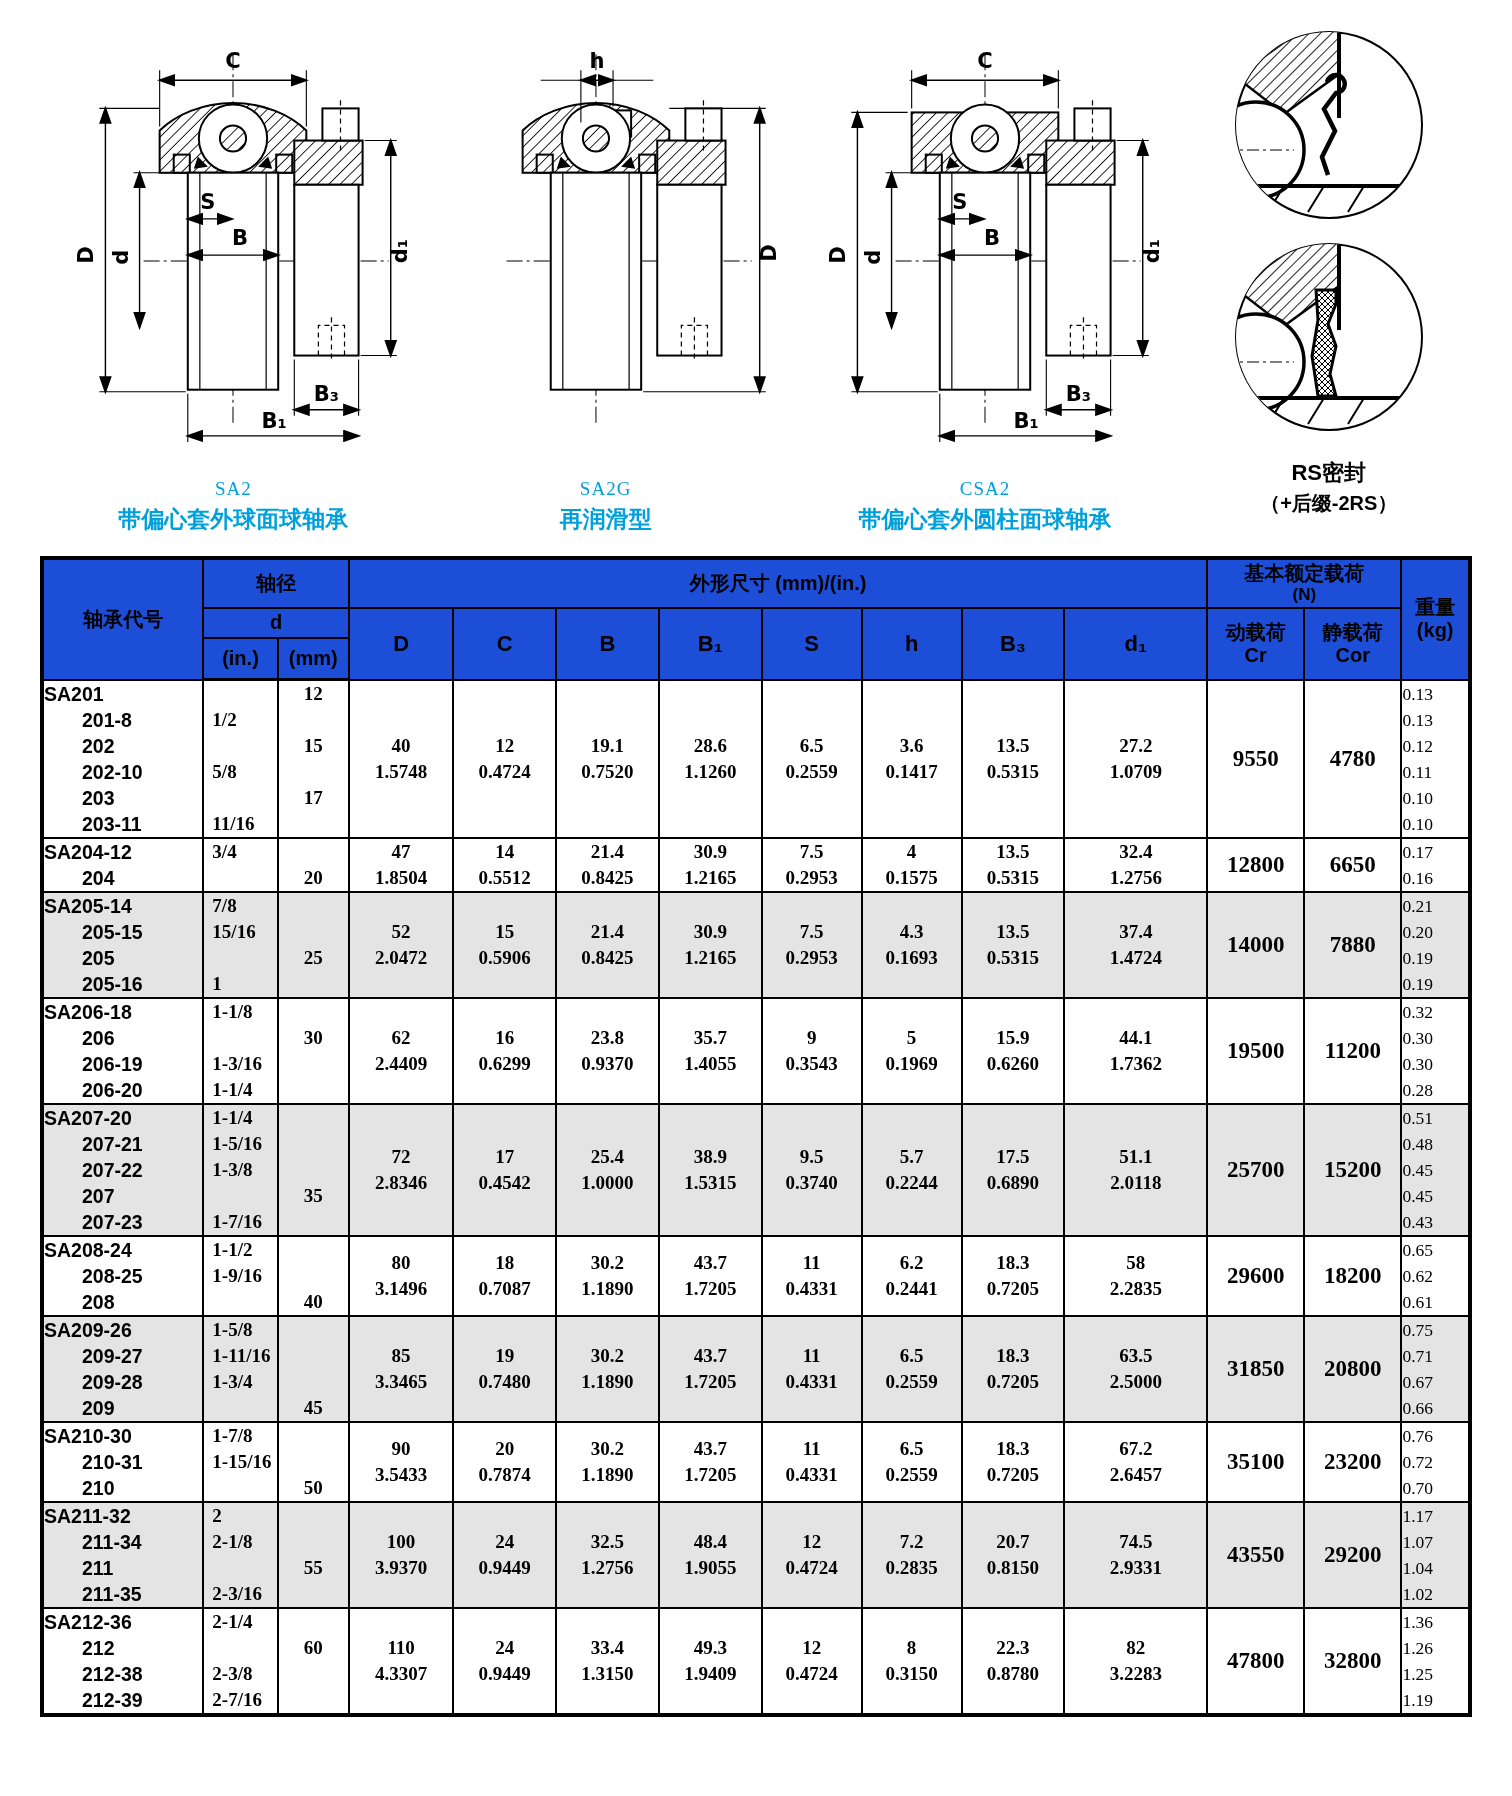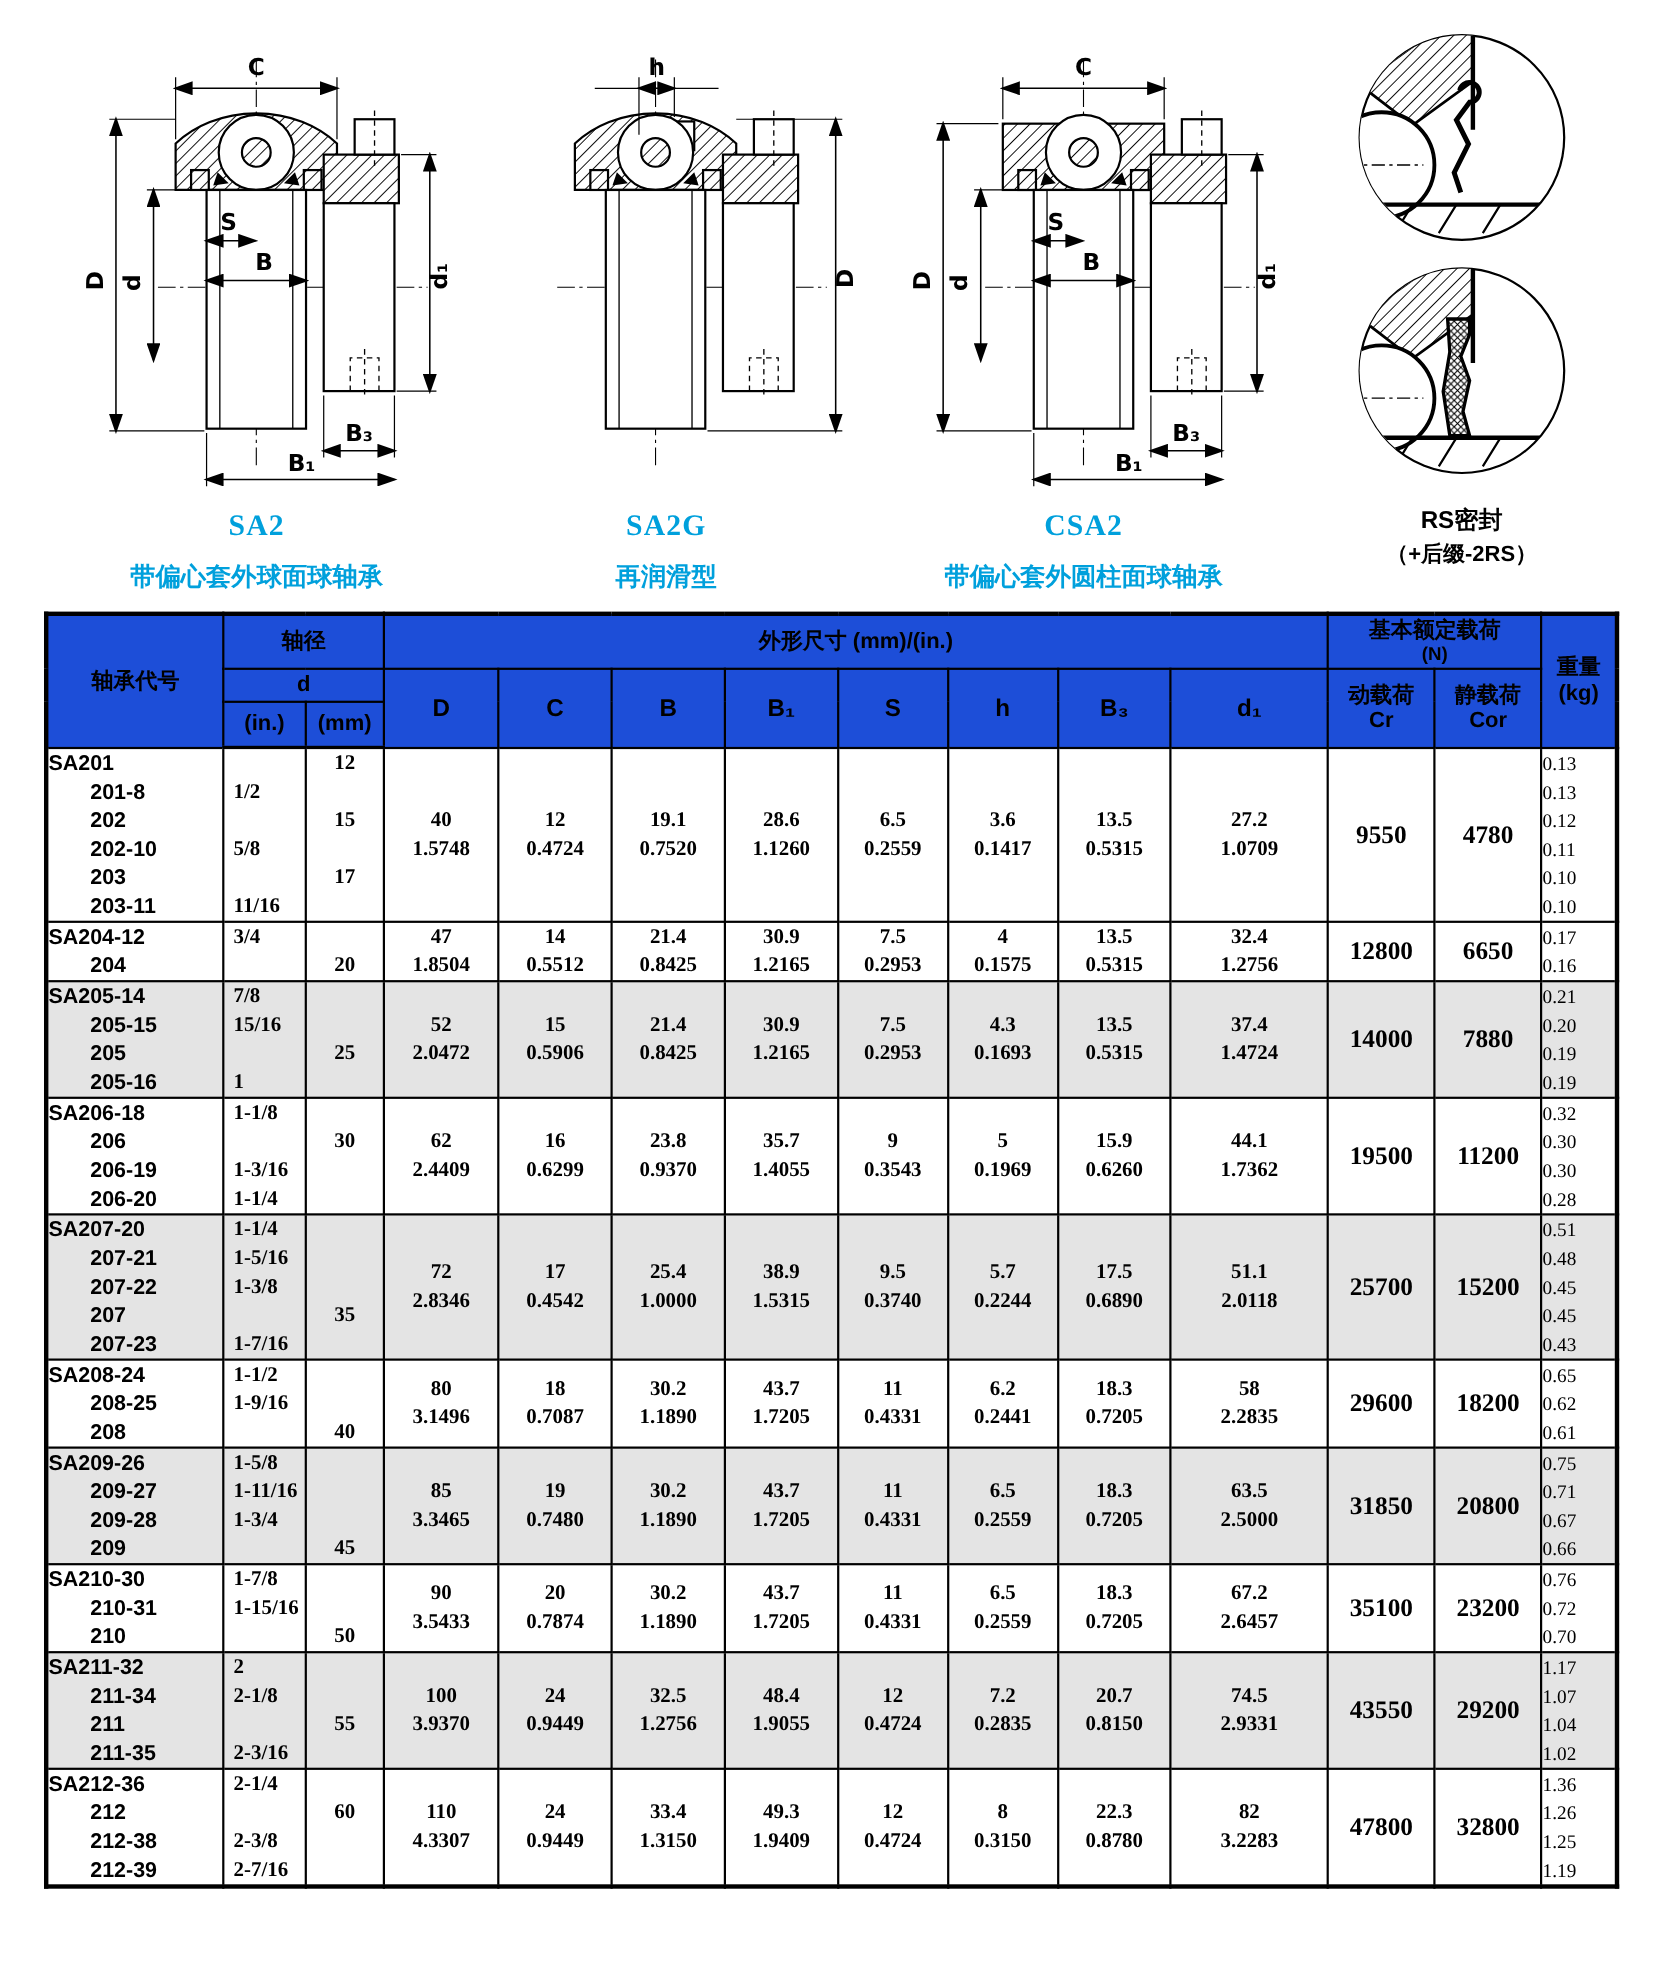--- a/index.html
+++ b/index.html
@@ -13,26 +13,26 @@
 
   
   .figures { display:flex; align-items:flex-start; width:100%; height:532px; }
   .figblock { display:flex; flex-direction:column; align-items:center; }
   .figblock.f1 { width:27%; }
   .figblock.f2 { width:25%; }
   .figblock.f3 { width:28%; }
   .figblock.fs { width:20%; }
   .fig-svg { display:block; }
   .fig-model {
-    margin-top:8px; text-align:center;
-    font-family:"Liberation Serif", serif; font-weight:bold;
-    font-size:27px; color:#00a0dc; letter-spacing:1px;
+    margin-top:24px; text-align:center;
+    font-family:"Liberation Serif", serif; font-weight:normal;
+    font-size:19px; color:#00a0dc; letter-spacing:1px;
   }
   .fig-caption {
-    margin-top:16px; text-align:center; font-weight:bold;
+    margin-top:4px; text-align:center; font-weight:bold;
     font-size:23px; color:#00a0dc;
   }
   .seal-caption-1 { margin-top:4px; font-weight:bold; font-size:22px; text-align:center; }
   .seal-caption-2 { margin-top:2px; font-weight:bold; font-size:20px; text-align:left; }
 
   svg .outline { fill:#fff; stroke:#000; stroke-width:2; }
   svg .hatched { stroke:#000; stroke-width:2; }
   svg .thin { stroke:#000; stroke-width:1.2; fill:none; }
   svg .cl { stroke:#000; stroke-width:1; stroke-dasharray:16 4 3 4; fill:none; }
   svg .dash { stroke:#000; stroke-width:1.2; stroke-dasharray:5 4; fill:none; }

